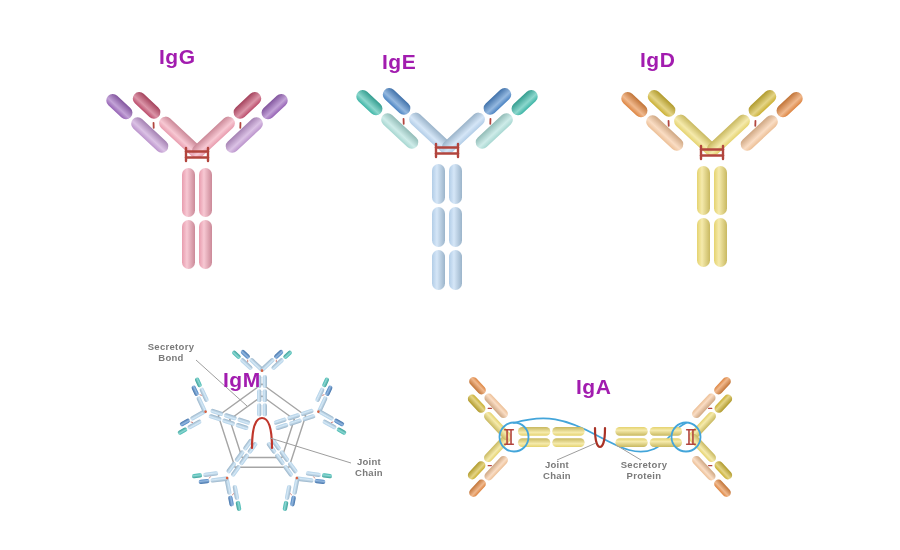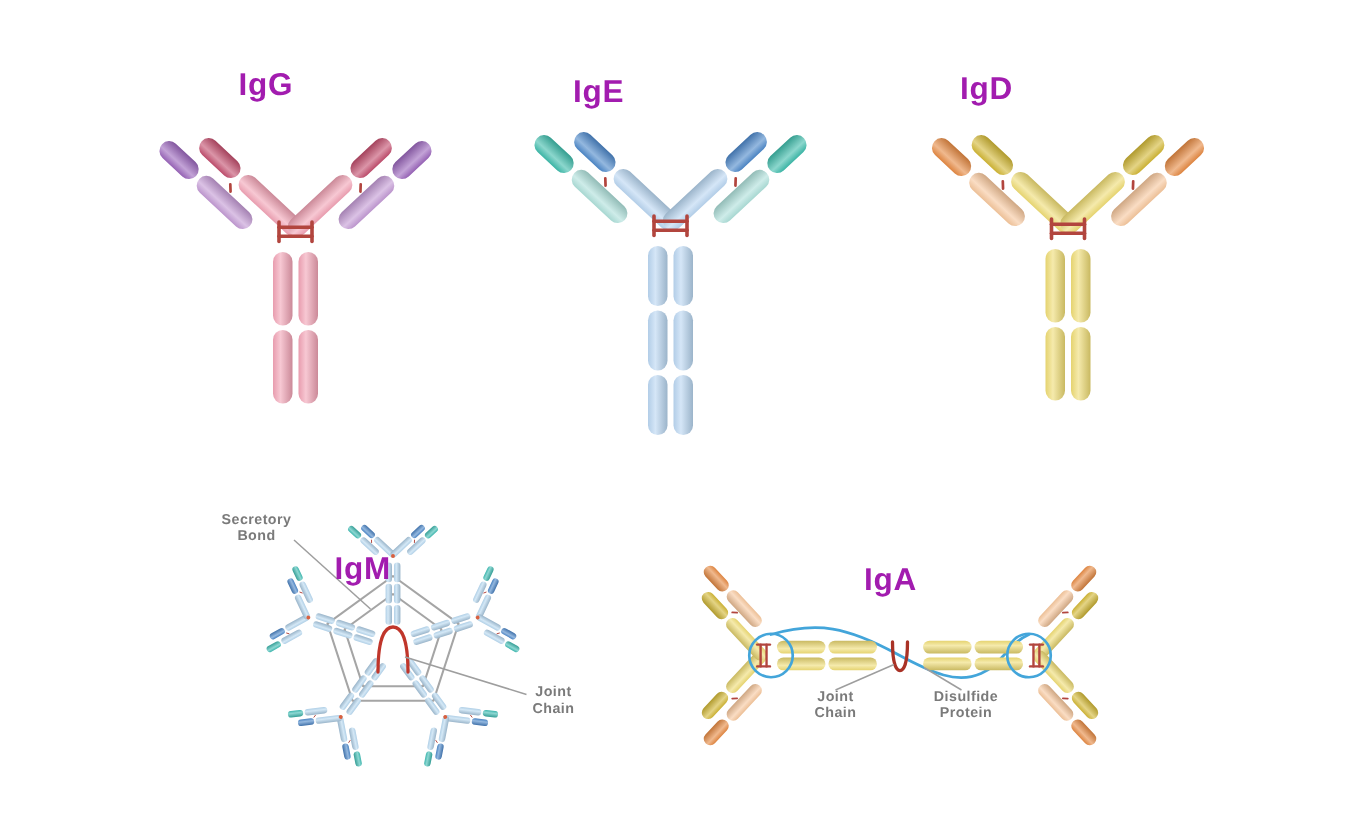--- a/index.html
+++ b/index.html
@@ -400,14 +400,14 @@
 
   <div class="fig-title t-igg">IgG</div>
   <div class="fig-title t-ige">IgE</div>
   <div class="fig-title t-igd">IgD</div>
   <div class="fig-title t-igm">IgM</div>
   <div class="fig-title t-iga">IgA</div>
 
   <div class="fig-label l-disulfide">Secretory Bond</div>
   <div class="fig-label l-igm-joint">Joint Chain</div>
   <div class="fig-label l-iga-joint">Joint Chain</div>
-  <div class="fig-label l-iga-secretory">Disulfide Protein</div>
+  <div class="fig-label l-iga-secretory">Secretory Protein</div>
 </div>
 
 </body></html>

